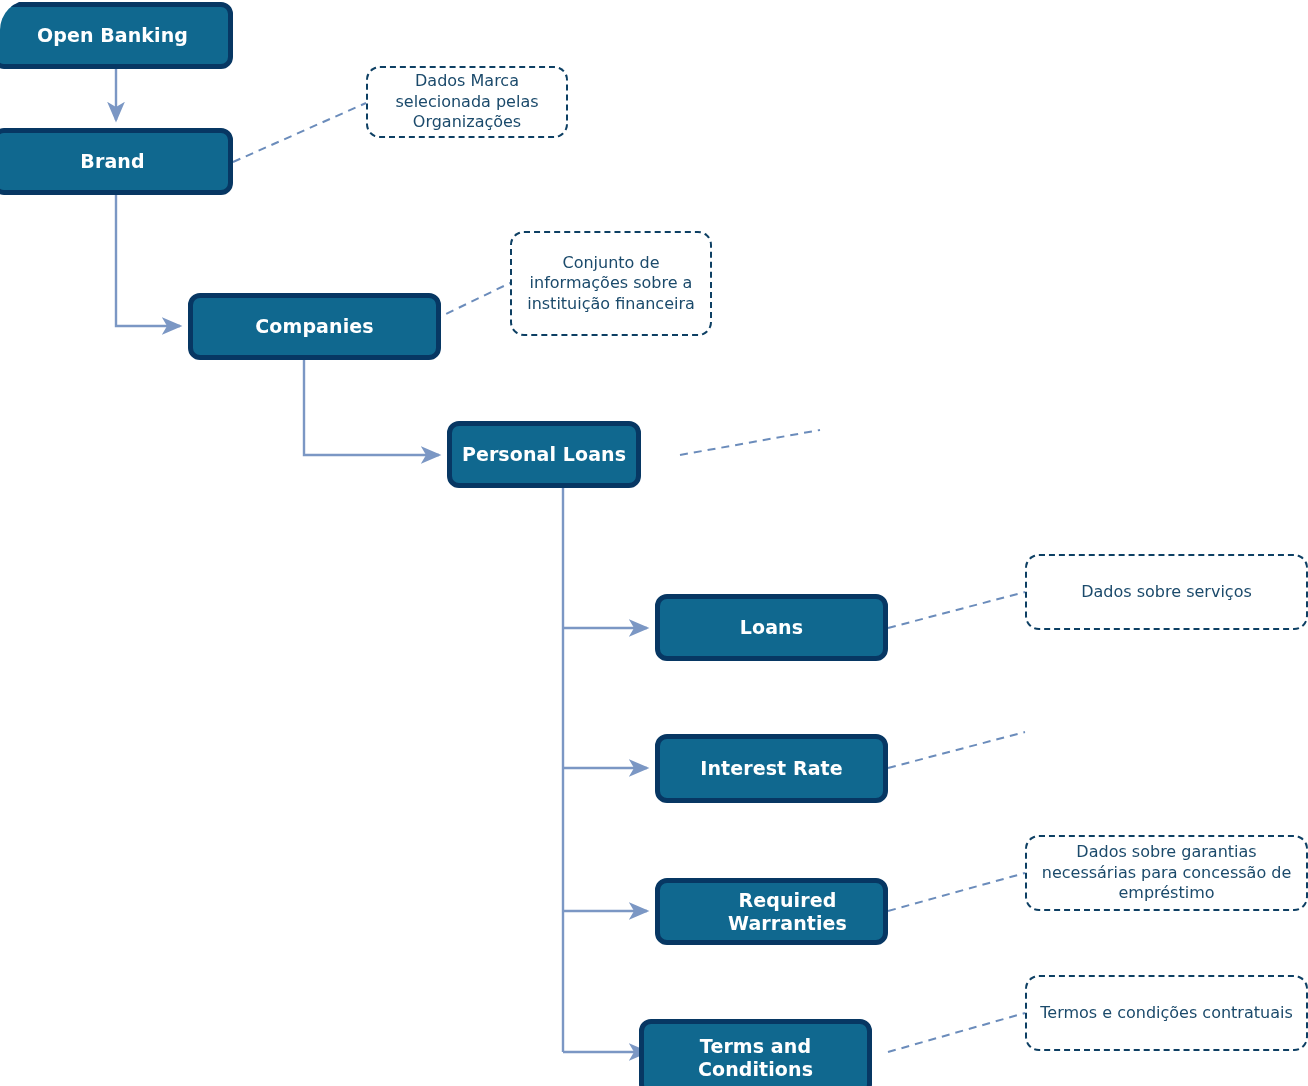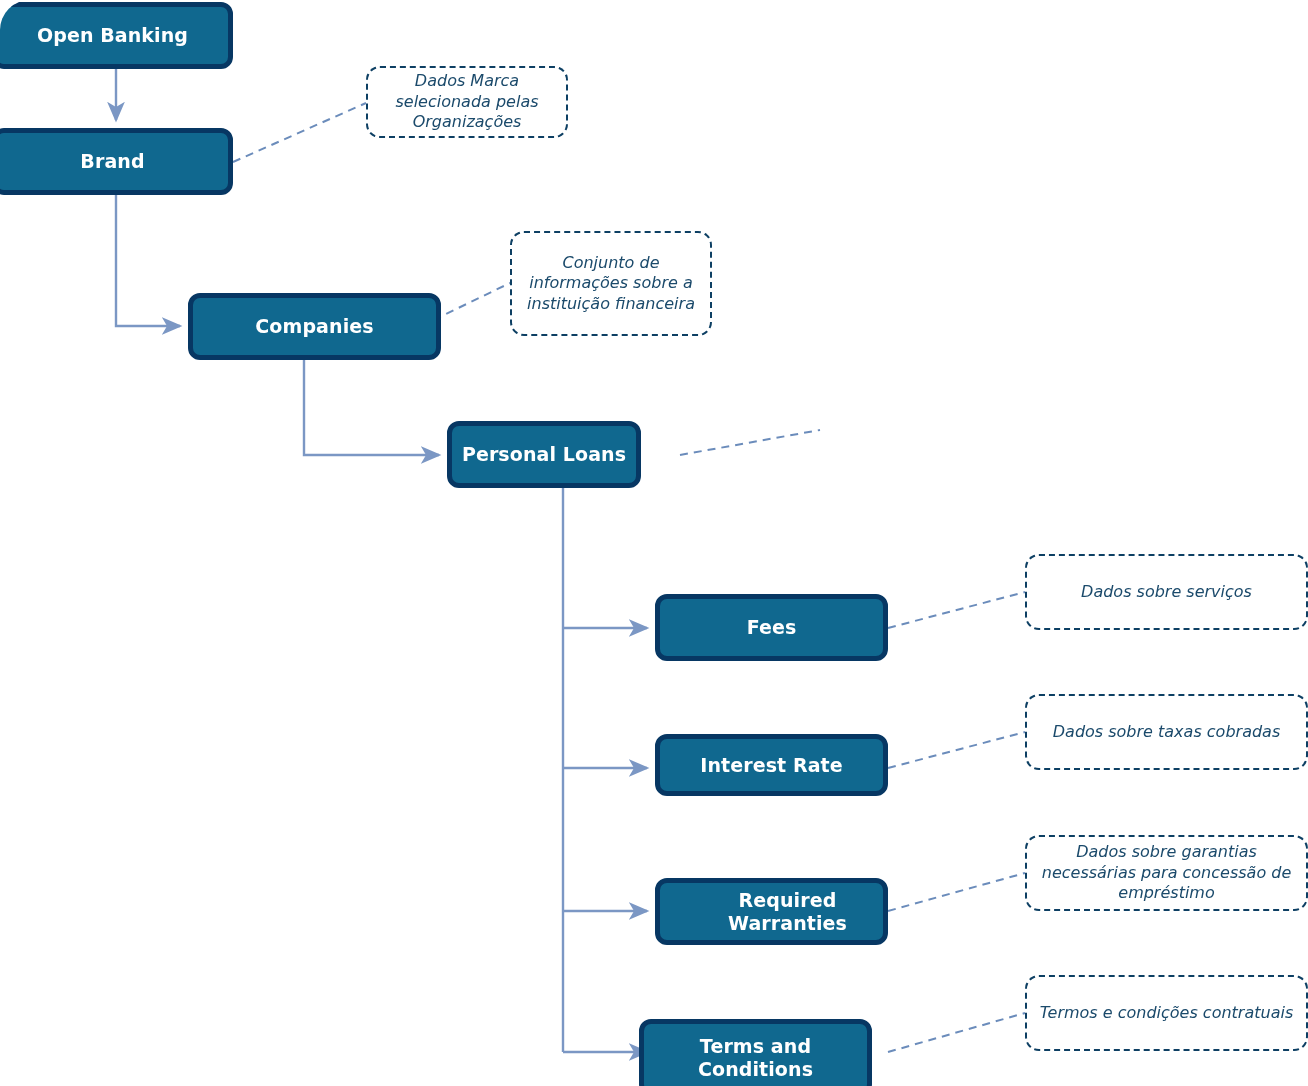--- a/index.html
+++ b/index.html
@@ -52,21 +52,20 @@
     color: #1b4a6b;
     display: flex;
     align-items: center;
     justify-content: center;
     text-align: center;
     font-size: 16px;
     font-weight: 400;
     line-height: 1.28;
     padding: 4px 8px;
     z-index: 2;
-    font-style: italic;
   }
 </style>
 </head>
 <body>
 
 <div id="canvas">
 
   <svg id="edges" viewBox="0 0 1308 1086">
     <defs>
       <marker id="arrowhead" markerWidth="9" markerHeight="9" refX="7.6" refY="4.5" orient="auto" markerUnits="strokeWidth">
@@ -135,44 +134,41 @@
   <div class="node" style="left: -8px; top: 128px; width: 241px; height: 67px;">
       <span>Brand</span>
     </div>
   <div class="node" style="left: 188px; top: 293px; width: 253px; height: 67px;">
       <span>Companies</span>
     </div>
   <div class="node" style="left: 447px; top: 421px; width: 194px; height: 67px;">
       <span>Personal Loans</span>
     </div>
   <div class="node" style="left: 655px; top: 594px; width: 233px; height: 67px;">
-      <span>Fees</span>
+      <span>Loans</span>
     </div>
-  <div class="node" style="left: 655px; top: 734px; width: 233px; height: 62px;">
+  <div class="node" style="left: 655px; top: 734px; width: 233px; height: 69px;">
       <span>Interest Rate</span>
     </div>
   <div class="node" style="left: 655px; top: 878px; width: 233px; height: 67px; padding-left: 32px;">
       <span>Required Warranties</span>
     </div>
   <div class="node" style="left: 639px; top: 1019px; width: 233px; height: 77px;">
       <span>Terms and Conditions</span>
     </div>
 
   <div class="note" style="left: 366px; top: 66px; width: 202px; height: 72px;">
       <span>Dados Marca selecionada pelas Organizações</span>
     </div>
   <div class="note" style="left: 510px; top: 231px; width: 202px; height: 105px;">
       <span>Conjunto de informações sobre a instituição financeira</span>
     </div>
   <div class="note" style="left: 1025px; top: 554px; width: 283px; height: 76px;">
       <span>Dados sobre serviços</span>
     </div>
-  <div class="note" style="left: 1025px; top: 694px; width: 283px; height: 76px;">
-      <span>Dados sobre taxas cobradas</span>
-    </div>
   <div class="note" style="left: 1025px; top: 835px; width: 283px; height: 76px;">
       <span>Dados sobre garantias necessárias para concessão de empréstimo</span>
     </div>
   <div class="note" style="left: 1025px; top: 975px; width: 283px; height: 76px;">
       <span>Termos e condições contratuais</span>
     </div>
 
 </div>
 
 </body></html>

